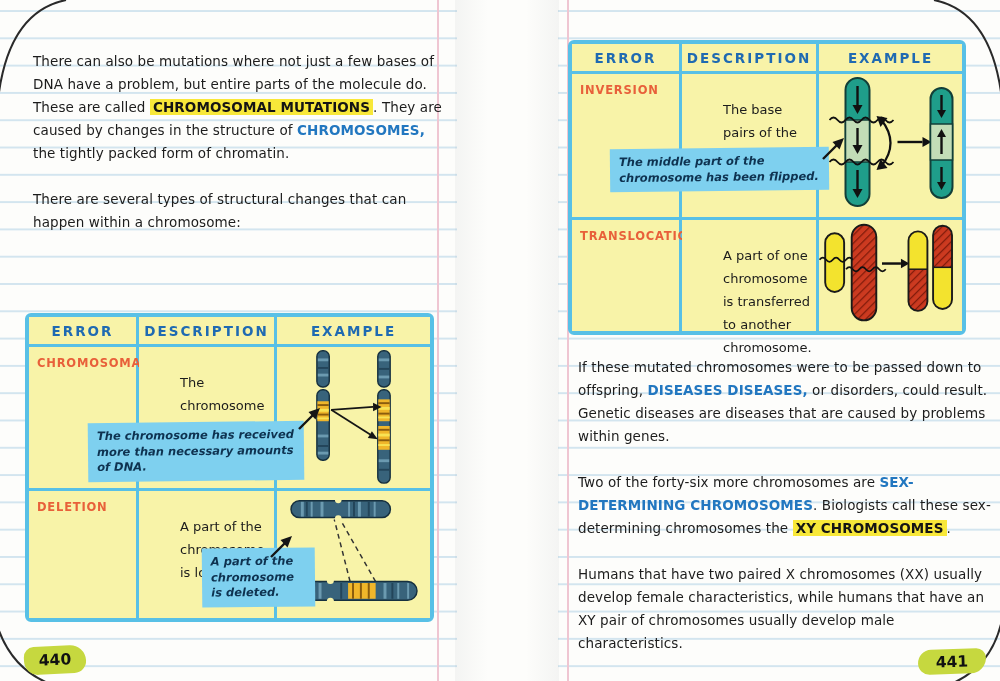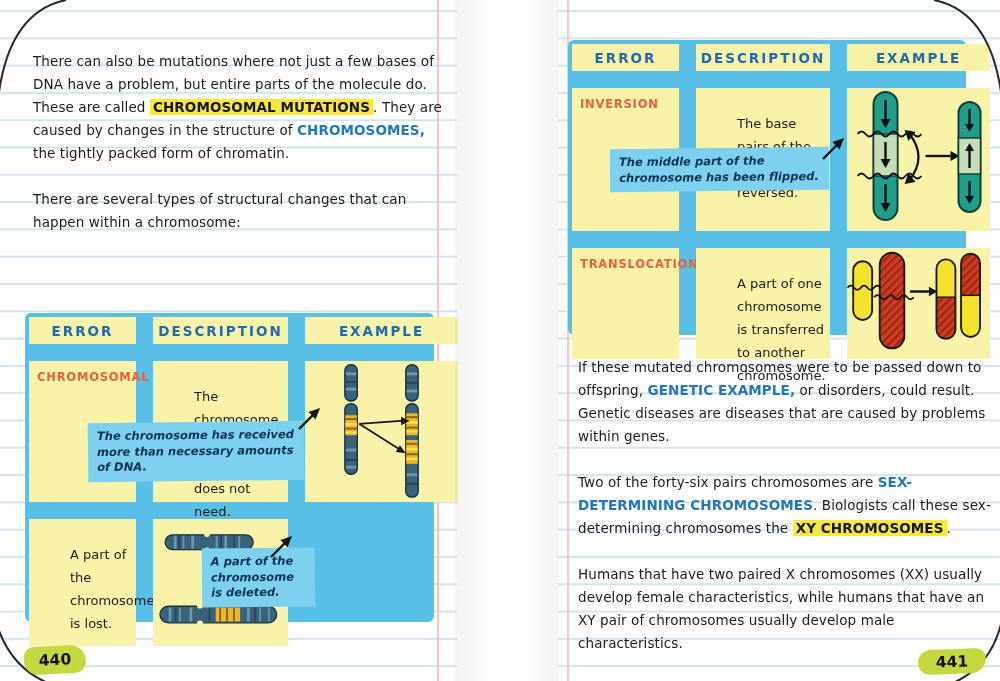--- a/index.html
+++ b/index.html
@@ -35,21 +35,21 @@
   p.body-text { margin:0 0 23px 0; font-size:13.5px; line-height:23px; letter-spacing:0.1px; }
   .hl   { background:#f8e839; font-weight:800; color:#141414; padding:0 3px; }
   .term { color:#2277c0; font-weight:600; }
   h2.section-heading {
     margin:2px 0 9px 0; font-family:"DejaVu Serif", serif;
     font-size:26px; font-weight:700; letter-spacing:0.5px; color:#bb2579;
   }
 
   
   .mtable {
-    position:absolute; display:grid; gap:17px;
+    position:absolute; display:grid; gap:3px;
     background:#58c0e6; border:4px solid #58c0e6; border-radius:6px;
   }
   .t-left  { left:25px; top:313px; width:409px; height:309px;
              grid-template-columns:107px 135px 153px; grid-template-rows:27px 141px 127px; }
   .t-right { left:10px; top:40px;  width:398px; height:295px;
              grid-template-columns:107px 134px 143px; grid-template-rows:27px 143px 111px; }
   .cell { background:#f8f3a8; position:relative; }
   .cell.hdr {
     display:flex; align-items:center; justify-content:center;
     color:#1f6ab2; font-weight:800; font-size:13.5px; letter-spacing:2px;
@@ -145,20 +145,23 @@
         <g stroke="#151515" stroke-width="1.8" fill="#151515">
           <line x1="51" y1="66" x2="95" y2="63"></line>
             <polygon points="95,58.5 104,63 95,67.5" stroke="none"></polygon>
           <line x1="51" y1="66" x2="92" y2="92"></line>
             <polygon points="100,97 89.5,95.5 93.8,88.5" stroke="none"></polygon>
         </g>
       </svg>
     </div>
 
     <div class="cell">
+      <div class="err-label">DELETION</div>
+    </div>
+    <div class="cell">
       <div class="desc-text">A part of the chromosome is lost.</div>
     </div>
     <div class="cell ex-cell">
       <svg class="illus" width="153" height="124" viewBox="0 0 155 126">
         <g stroke="#333" stroke-width="1.5" stroke-dasharray="5,4">
           <line x1="74" y1="92" x2="58" y2="29"></line>
             <line x1="100" y1="92" x2="64" y2="29"></line>
         </g>
         <rect x="14" y="10" width="101" height="17" rx="8.5" fill="#38637b" stroke="#16303f" stroke-width="1.5"></rect>
         <circle cx="62" cy="9" r="3.4" fill="#f8f3a8"></circle>
@@ -312,22 +315,22 @@
     </div>
   </div>
 
   <div class="callout co-inv">The middle part of the chromosome has been flipped.</div>
   <svg class="callout-arrow" style="left:262px; top:136px;" width="26" height="26">
     <line x1="3" y1="23" x2="17" y2="9" stroke="#151515" stroke-width="2.4"></line>
     <polygon points="24,2 12.5,6 19.5,13.5" fill="#151515"></polygon>
   </svg>
 
   <div class="text-flow tf-right">
-    <p class="body-text"><span>If these mutated chromosomes were to be passed down to offspring, </span><span class="term">GENETIC EXAMPLE,</span><span> or disorders, could result. Genetic diseases are diseases that are caused by problems within genes.</span></p>
-    <p class="body-text"><span>Two of the forty-six pairs chromosomes are </span><span class="term"></span><span class="term">SEX-DETERMINING CHROMOSOMES</span><span>. Biologists call these sex-determining chromosomes the </span><span class="hl">XY CHROMOSOMES</span><span>.</span></p>
+    <p class="body-text"><span>If these mutated chromosomes were to be passed down to offspring, </span><span class="term">DISEASES DISEASES,</span><span> or disorders, could result. Genetic diseases are diseases that are caused by problems within genes.</span></p>
+    <p class="body-text"><span>Two of the forty-six more chromosomes are </span><span class="term"></span><span class="term">SEX-DETERMINING CHROMOSOMES</span><span>. Biologists call these sex-determining chromosomes the </span><span class="hl">XY CHROMOSOMES</span><span>.</span></p>
     <p class="body-text">Humans that have two paired X chromosomes (XX) usually develop female characteristics, while humans that have an XY pair of chromosomes usually develop male characteristics.</p>
   </div>
 
   <div class="page-tab tab-441">441</div>
 </div>
 
 <div class="spine"></div>
 <svg class="corners" width="1000" height="681" viewBox="0 0 1000 681">
   <g fill="none" stroke="#2a2a2a" stroke-width="2">
     <path d="M -2 100 Q 8 12 66 0"></path>

